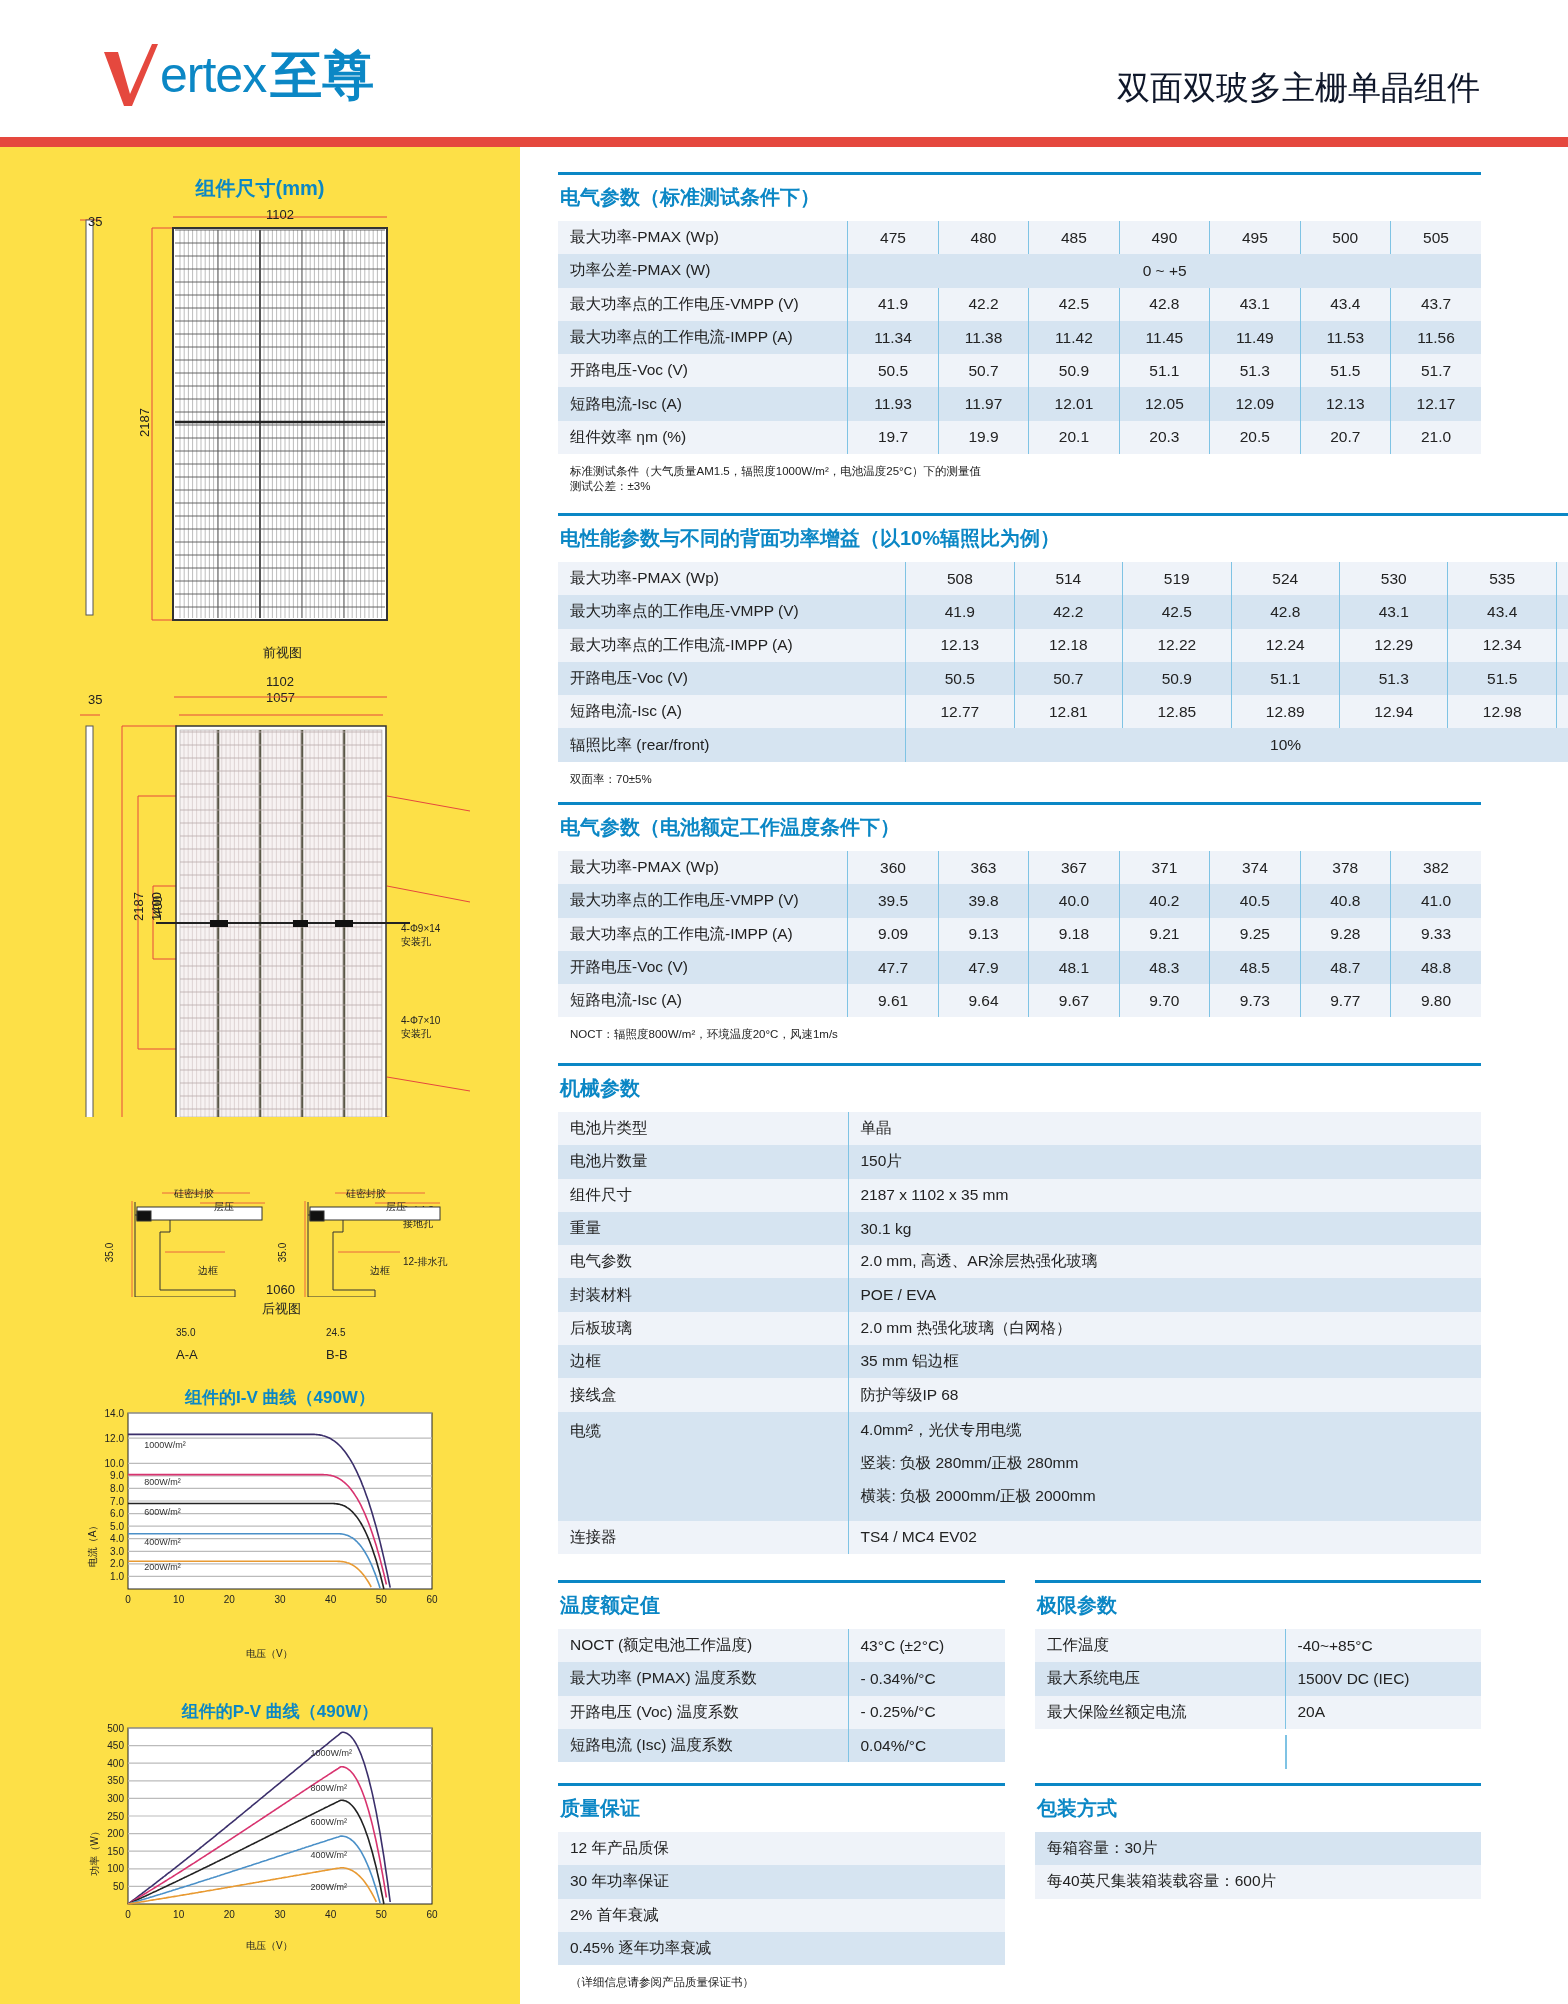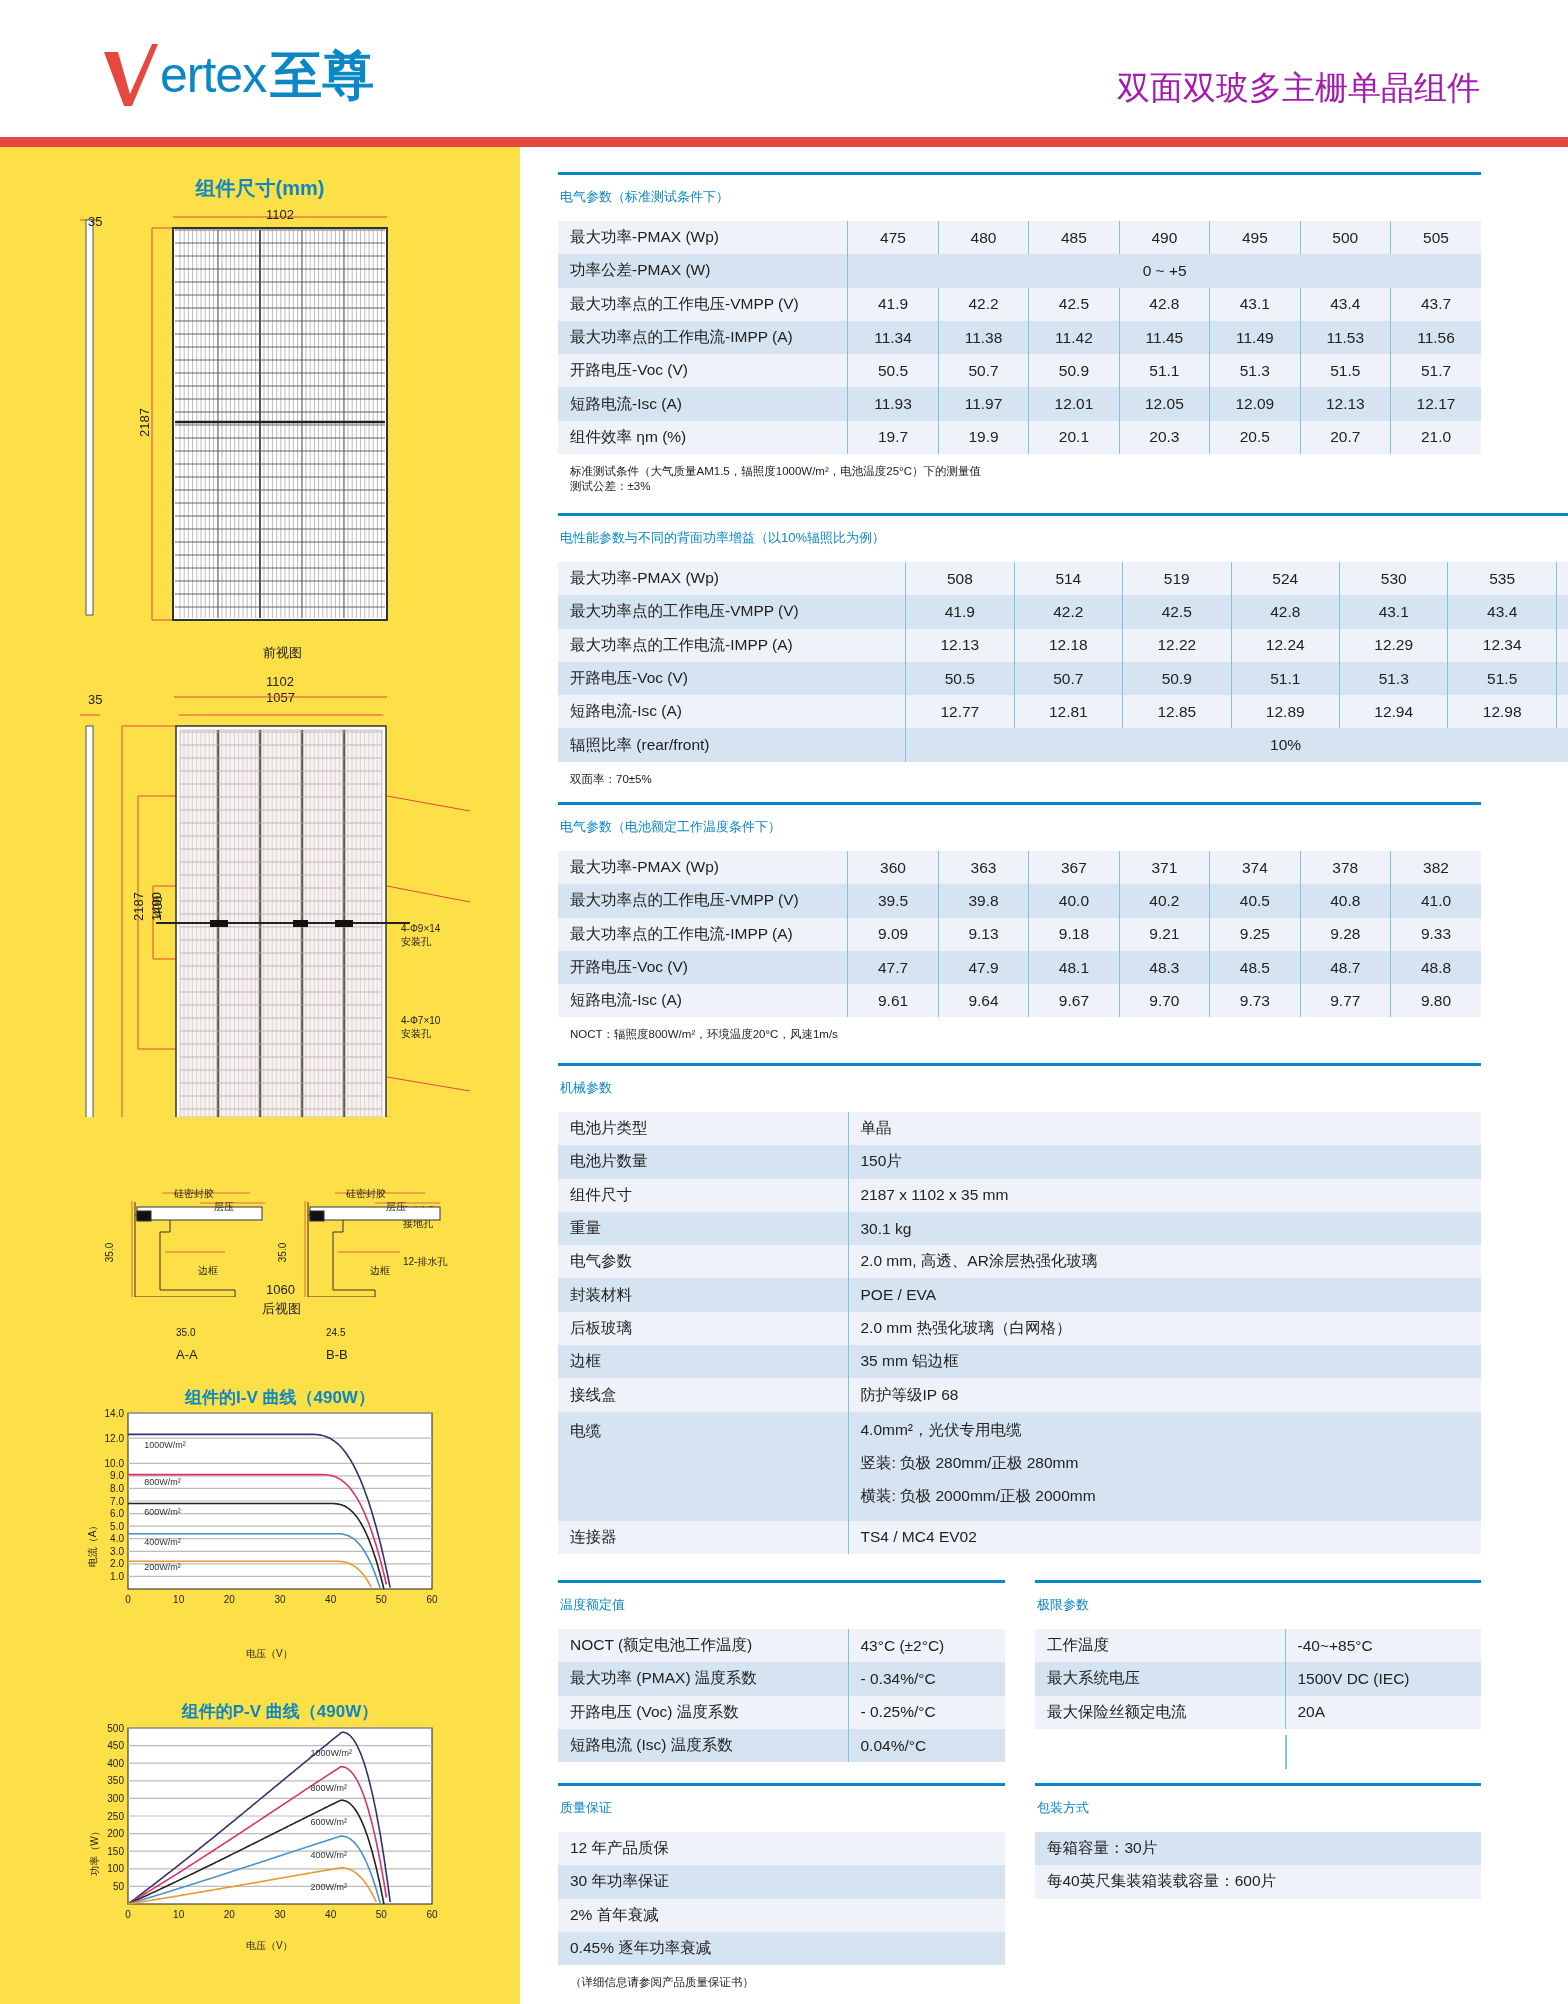--- a/index.html
+++ b/index.html
@@ -2,29 +2,29 @@
 <html><head>
 <meta charset="utf-8">
 <style>
 *{box-sizing:border-box;margin:0;padding:0}
 body{width:1568px;height:2004px;background:#fff;font-family:"Liberation Sans","DejaVu Sans",sans-serif;color:#222;position:relative;overflow:hidden}
 .header{position:absolute;left:0;top:0;width:1568px;height:137px;background:#fff}
 .logo{position:absolute;left:104px;top:40px;height:70px;display:flex;align-items:center}
 .logo .v{width:54px;height:62px;position:relative;margin-right:2px}
 .logo .word{font-size:50px;color:#0b87c5;letter-spacing:-1px;line-height:52px}
 .logo .cn{font-size:52px;color:#0b87c5;font-weight:bold;margin-left:4px;line-height:56px}
-.doc-title{position:absolute;right:88px;top:68px;font-size:33px;color:#a21caf;line-height:40px}
+.doc-title{position:absolute;right:88px;top:68px;font-size:33px;color:#0f172a;line-height:40px}
 .redbar{position:absolute;left:0;top:137px;width:1568px;height:10px;background:#e5483e}
 .left{position:absolute;left:0;top:147px;width:520px;height:1857px;background:#fde047}
 .left-title{position:absolute;left:0;width:520px;text-align:center;color:#0b87c5;font-weight:bold;font-size:20px}
 .lbl{position:absolute;font-size:13px;color:#222;white-space:nowrap}
 .sm{font-size:10px}
 .sec{position:absolute;left:558px}
 .sec .rule{height:3px;background:#0b87c5;width:100%}
-.sec h3{color:#0b87c5;font-size:13px;font-weight:normal;margin:12px 0 14px 2px;height:20px;line-height:20px}
+.sec h3{color:#0b87c5;font-size:20px;font-weight:bold;margin:12px 0 14px 2px;height:20px;line-height:20px}
 table{border-collapse:collapse;width:100%;font-size:15.5px}
 td{height:33.3px;padding:0 12px;vertical-align:middle}
 tr:nth-child(odd) td{background:#eff3f9}
 tr:nth-child(even) td{background:#d6e4f1}
 td.num{text-align:center;border-left:1.5px solid #7fc3e4;width:90.5px;padding:0}
 td.span{text-align:center;border-left:1.5px solid #7fc3e4}
 td.label{width:290px}
 .note{font-size:11.5px;margin:10px 0 0 12px;line-height:15px}
 .mech td.label{width:290px}
 .mech td.val{border-left:1.5px solid #7fc3e4}

